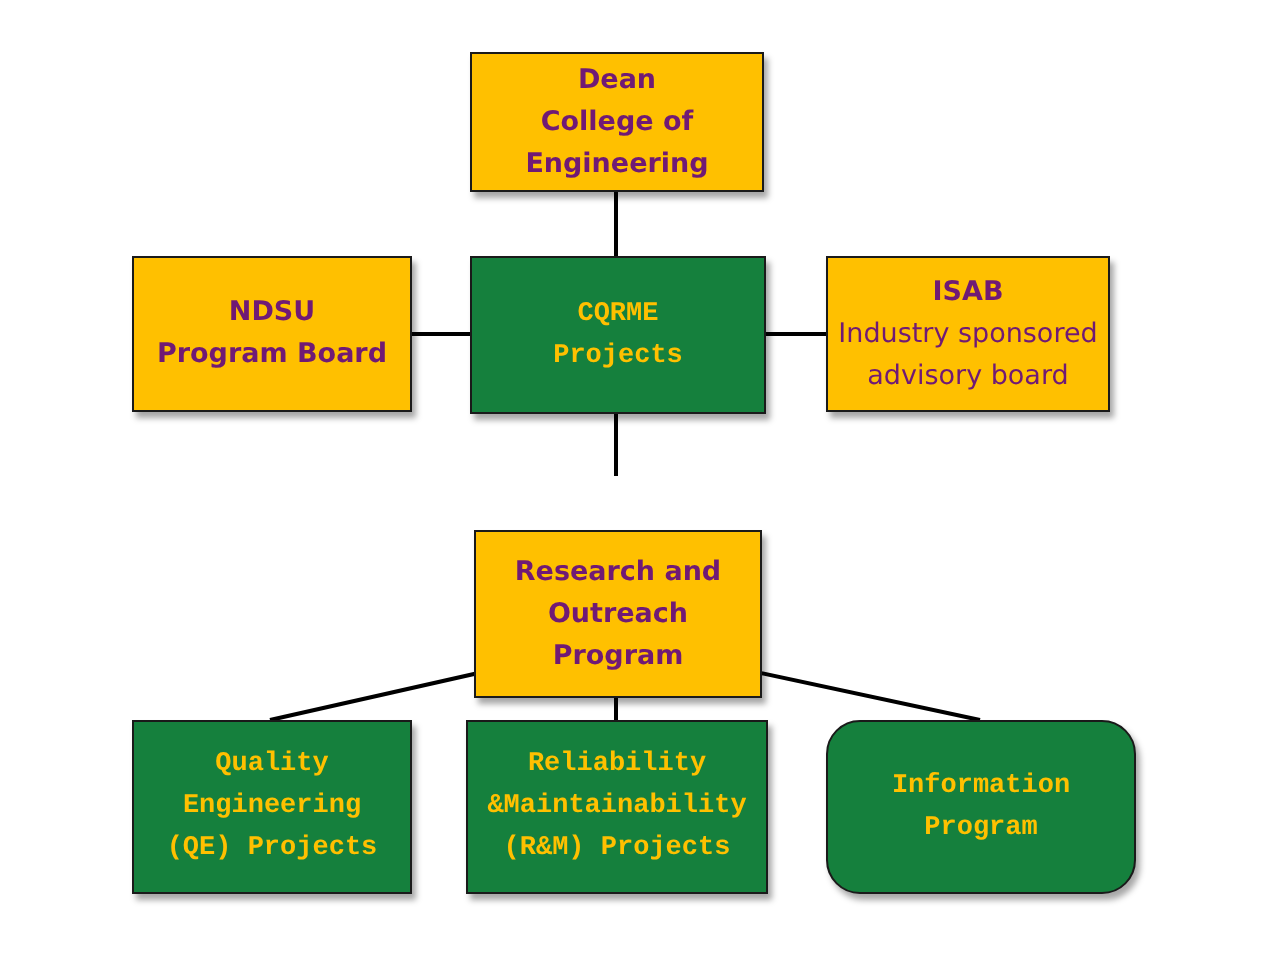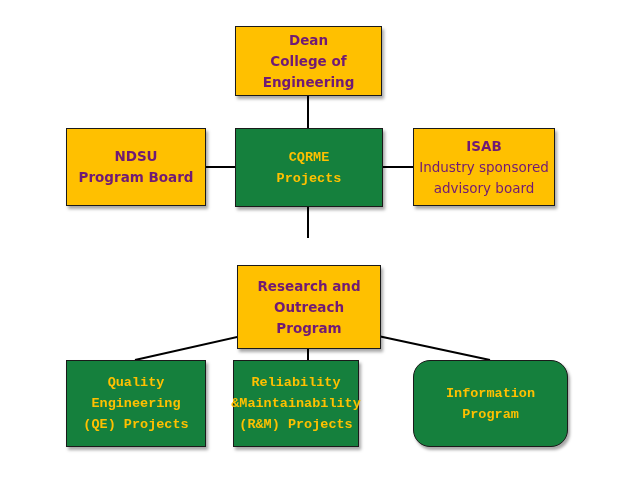--- a/index.html
+++ b/index.html
@@ -56,21 +56,21 @@
   <span>Outreach</span>
   <span>Program</span>
 </div>
 
 <div class="box green b" style="left:66px; top:360px; width:140px; height:87px;">
   <span>Quality</span>
   <span>Engineering</span>
   <span>(QE) Projects</span>
 </div>
 
-<div class="box green b" style="left:233px; top:360px; width:126px; height:87px;">
+<div class="box green b" style="left:233px; top:360px; width:151px; height:87px;">
   <span>Reliability</span>
   <span>&amp;Maintainability</span>
   <span>(R&amp;M) Projects</span>
 </div>
 
 <div class="box green b" style="left:413px; top:360px; width:155px; height:87px;border-radius:17px;">
   <span>Information</span>
   <span>Program</span>
 </div>
 

